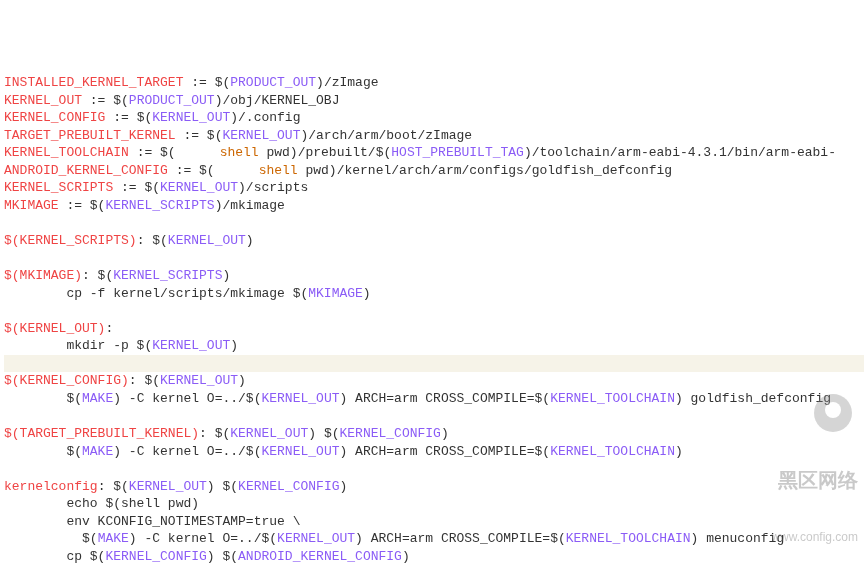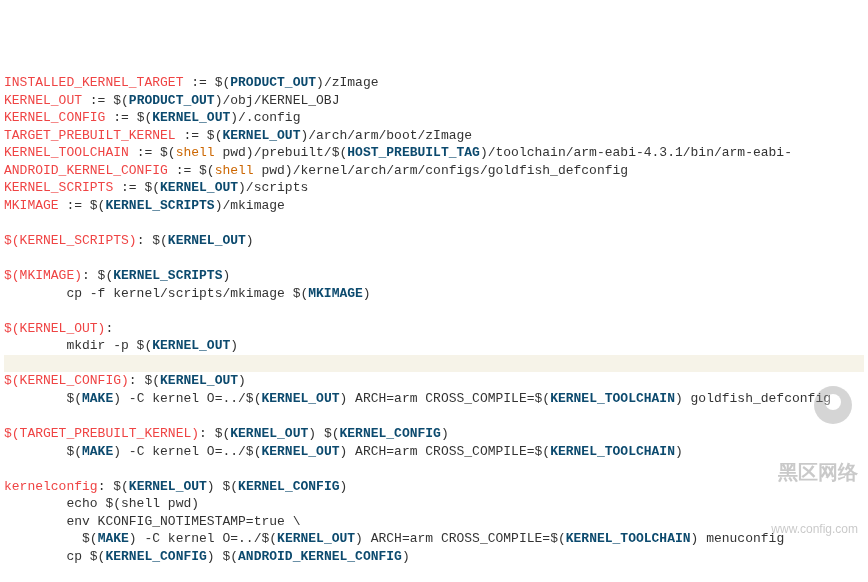--- a/index.html
+++ b/index.html
@@ -8,26 +8,26 @@
       font-family: "Consolas", "Monaco", "Courier New", monospace;
       font-size: 13px;
       line-height: 1.35;
       background: #ffffff;
       color: #333333;
       white-space: pre;
     }
     .line { display: block; }
     .hl-line { background: #f6f3e8; display: block; }
     .teal { color: #ef4444; }
-    .tealb { color: #0c4a6e; font-weight: bold; }
-    .cmd { color: #cc6600; }
+    .tealb { color: #8b5cf6; font-weight: normal; }
+    .cmd { color: #cc6600; margin-left: 44px; }
     .watermark {
       position: fixed;
       right: 10px;
-      bottom: 10px;
+      bottom: 2px;
       opacity: 0.35;
       font-family: Arial, sans-serif;
       text-align: right;
       pointer-events: none;
     }
     .wm-logo {
       display: inline-block;
       width: 38px;
       height: 38px;
       background: #888;

